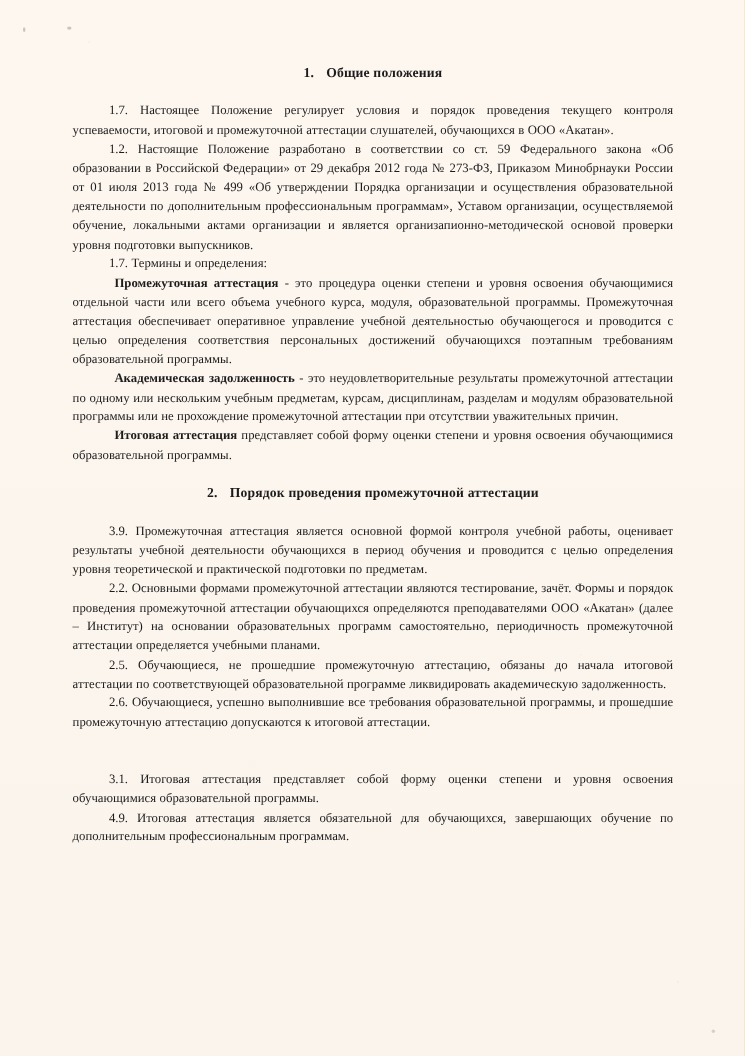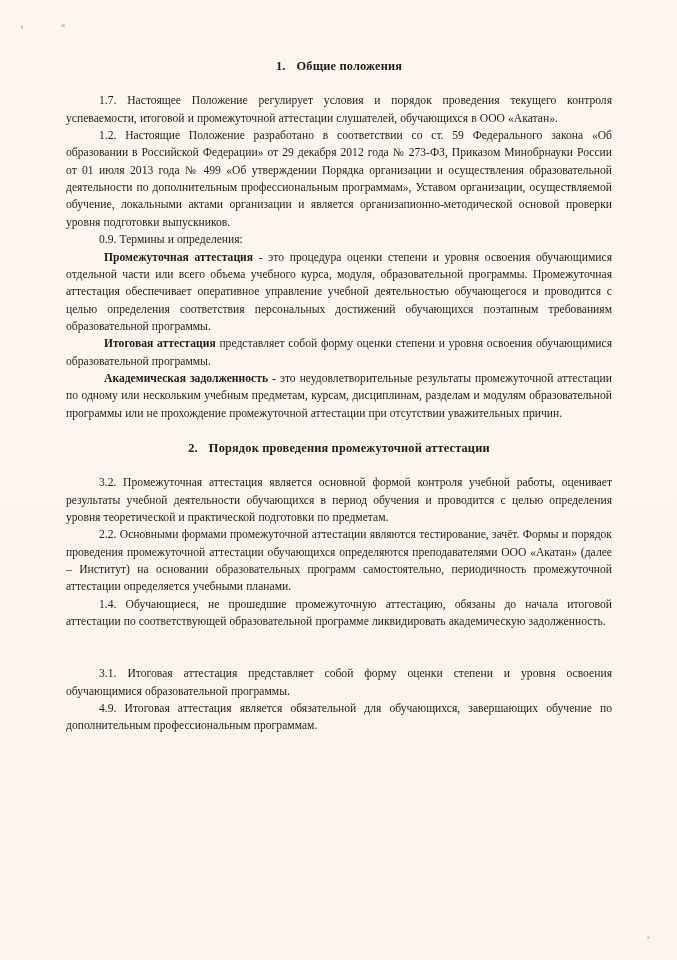--- a/index.html
+++ b/index.html
@@ -109,39 +109,40 @@
     <div class="spacer-top"></div>
 
     <h2 class="section-heading">
       <span class="num">1.</span><span>Общие положения</span>
     </h2>
 
     <div class="gap-after-heading"></div>
 
     <p class="para">1.7. Настоящее Положение регулирует условия и порядок проведения текущего контроля успеваемости, итоговой и промежуточной аттестации слушателей, обучающихся в ООО «Акатан».</p>
     <p class="para">1.2. Настоящие Положение разработано в соответствии со ст. 59 Федерального закона «Об образовании в Российской Федерации» от 29 декабря 2012 года № 273-ФЗ, Приказом Минобрнауки России от 01 июля 2013 года № 499 «Об утверждении Порядка организации и осуществления образовательной деятельности по дополнительным профессиональным программам», Уставом организации, осуществляемой обучение, локальными актами организации и является организапионно-методической основой проверки уровня подготовки выпускников.</p>
-    <p class="para">0.9. Термины и определения:</p>
+    <p class="para">1.7. Термины и определения:</p>
 
     <p class="para term"><b>Промежуточная аттестация</b><span> - это процедура оценки степени и уровня освоения обучающимися отдельной части или всего объема учебного курса, модуля, образовательной программы. Промежуточная аттестация обеспечивает оперативное управление учебной деятельностью обучающегося и проводится с целью определения соответствия персональных достижений обучающихся поэтапным требованиям образовательной программы.</span></p>
 
+    <p class="para term"><b>Академическая задолженность</b><span> - это неудовлетворительные результаты промежуточной аттестации по одному или нескольким учебным предметам, курсам, дисциплинам, разделам и модулям образовательной программы или не прохождение промежуточной аттестации при отсутствии уважительных причин.</span></p>
+
     <p class="para term"><b>Итоговая аттестация</b><span> представляет собой форму оценки степени и уровня освоения обучающимися образовательной программы.</span></p>
-
-    <p class="para term"><b>Академическая задолженность</b><span> - это неудовлетворительные результаты промежуточной аттестации по одному или нескольким учебным предметам, курсам, дисциплинам, разделам и модулям образовательной программы или не прохождение промежуточной аттестации при отсутствии уважительных причин.</span></p>
 
     <div class="gap-before-heading"></div>
 
     <h2 class="section-heading">
       <span class="num">2.</span><span>Порядок проведения промежуточной аттестации</span>
     </h2>
 
     <div class="gap-after-heading"></div>
 
-    <p class="para">3.2. Промежуточная аттестация является основной формой контроля учебной работы, оценивает результаты учебной деятельности обучающихся в период обучения и проводится с целью определения уровня теоретической и практической подготовки по предметам.</p>
+    <p class="para">3.9. Промежуточная аттестация является основной формой контроля учебной работы, оценивает результаты учебной деятельности обучающихся в период обучения и проводится с целью определения уровня теоретической и практической подготовки по предметам.</p>
     <p class="para">2.2. Основными формами промежуточной аттестации являются тестирование, зачёт. Формы и порядок проведения промежуточной аттестации обучающихся определяются преподавателями ООО «Акатан» (далее – Институт) на основании образовательных программ самостоятельно, периодичность промежуточной аттестации определяется учебными планами.</p>
-    <p class="para">1.4. Обучающиеся, не прошедшие промежуточную аттестацию, обязаны до начала итоговой аттестации по соответствующей образовательной программе ликвидировать академическую задолженность.</p>
+    <p class="para">2.5. Обучающиеся, не прошедшие промежуточную аттестацию, обязаны до начала итоговой аттестации по соответствующей образовательной программе ликвидировать академическую задолженность.</p>
+    <p class="para">2.6. Обучающиеся, успешно выполнившие все требования образовательной программы, и прошедшие промежуточную аттестацию допускаются к итоговой аттестации.</p>
 
     <div class="gap-before-heading"></div>
 
 
     <div class="gap-after-heading"></div>
 
     <p class="para">3.1. Итоговая аттестация представляет собой форму оценки степени и уровня освоения обучающимися образовательной программы.</p>
     <p class="para">4.9. Итоговая аттестация является обязательной для обучающихся, завершающих обучение по дополнительным профессиональным программам.</p>
 
   </div>

